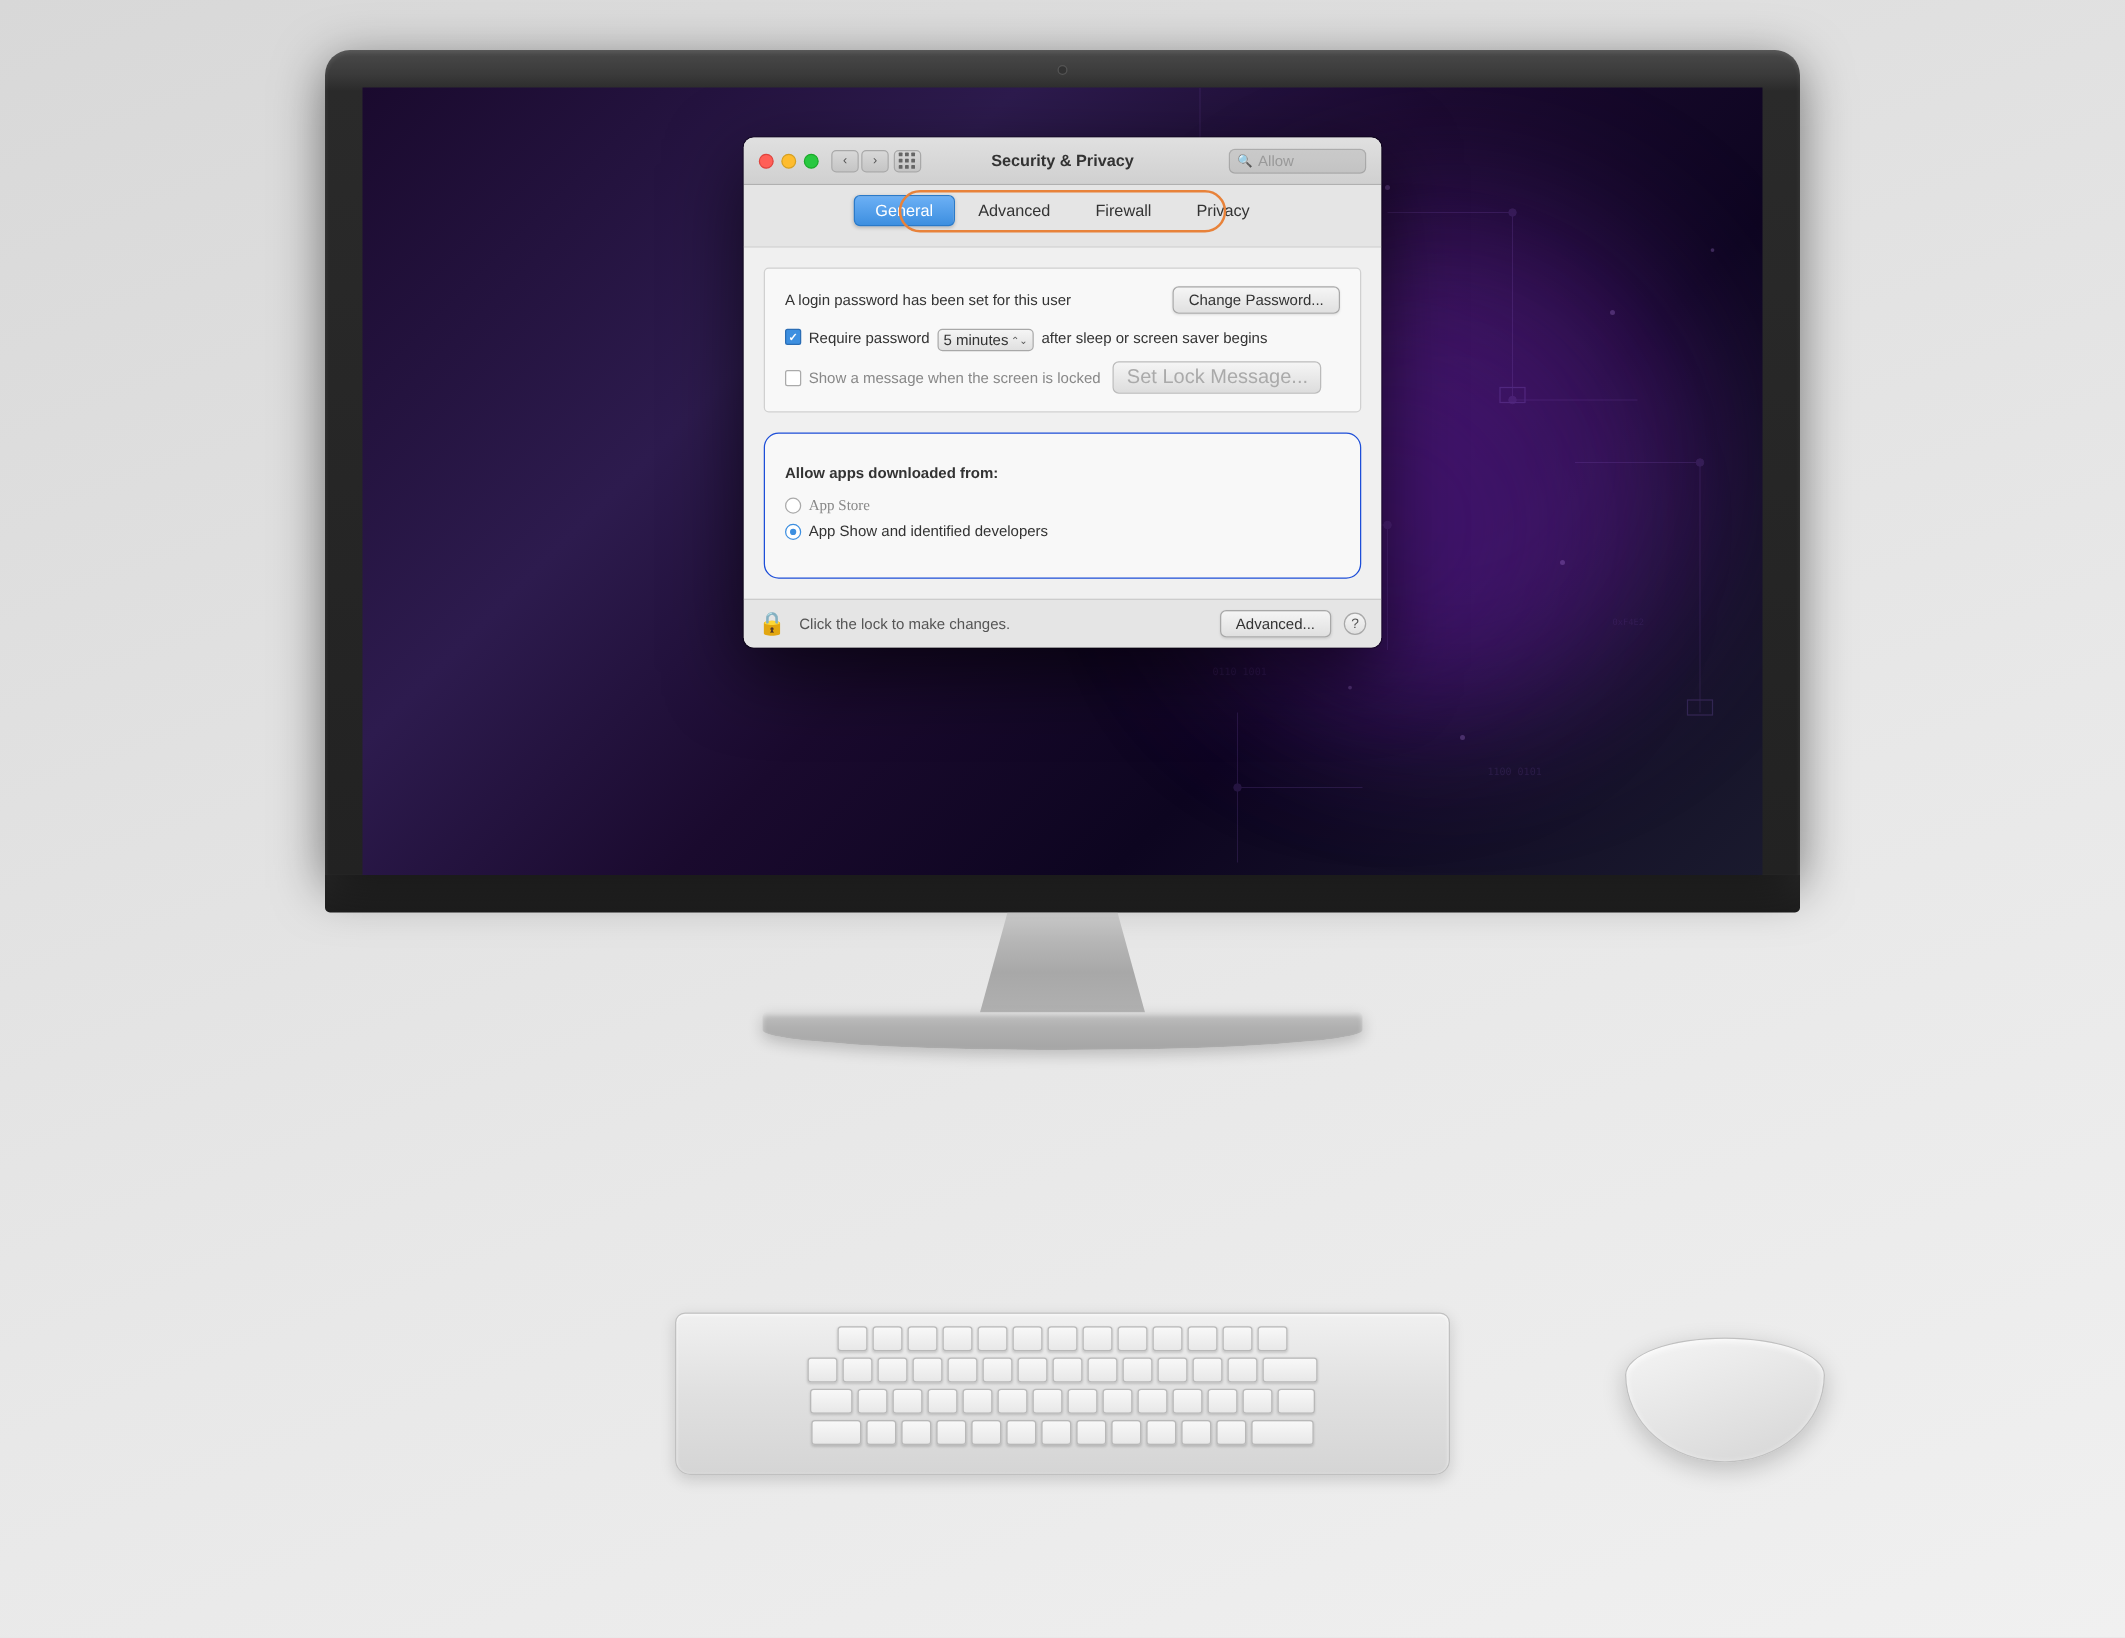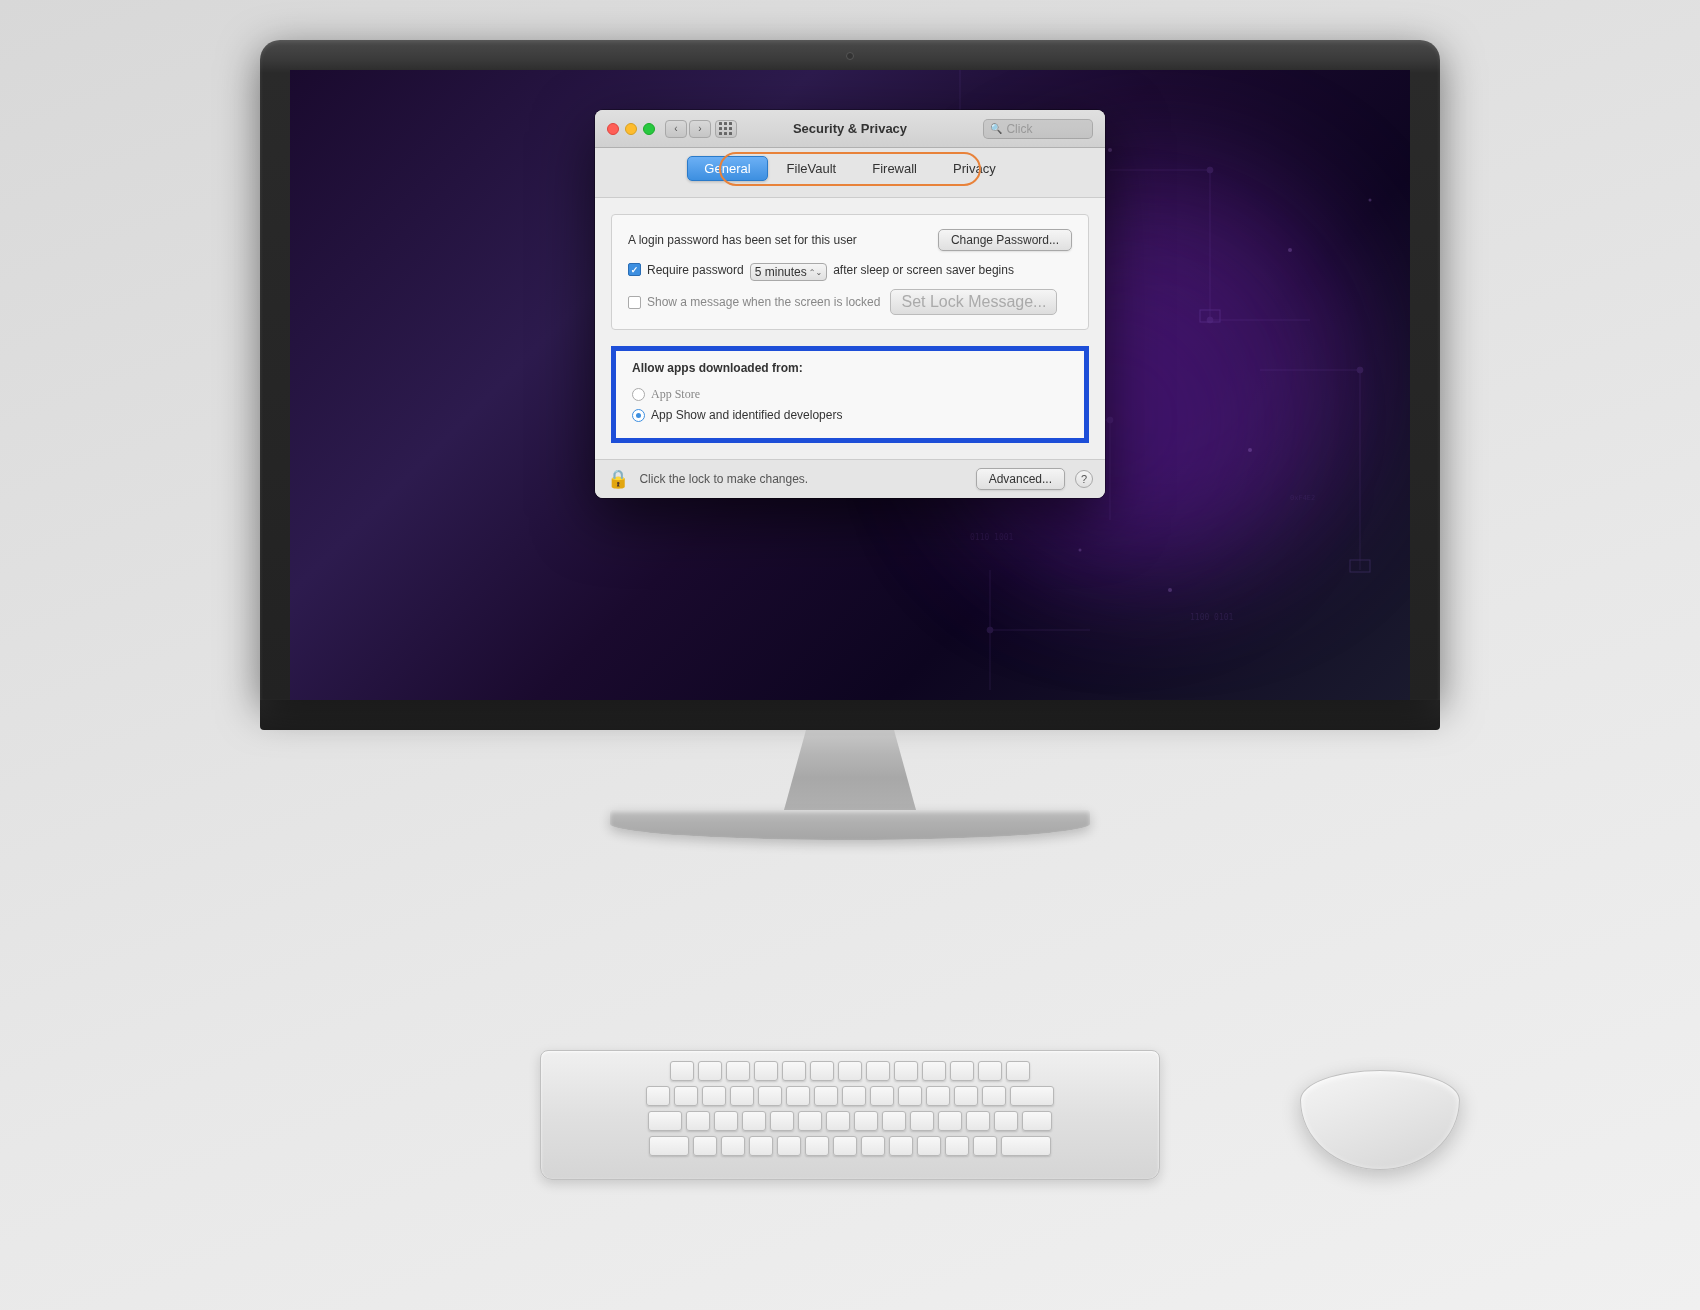--- a/index.html
+++ b/index.html
@@ -374,23 +374,23 @@
       border-radius: 5px;
       padding: 3px 10px;
       font-size: 16px;
       color: #aaa;
       cursor: default;
       margin-left: 4px;
     }
 
     .section-bottom {
       background: #f8f8f8;
-      border: 5px solid #1d4ed8;
-      border-radius: 0;
-      padding: 10px 16px;
+      border: 1px solid #1d4ed8;
+      border-radius: 12px;
+      padding: 24px 16px;
     }
 
     .allow-apps-title {
       font-size: 12px;
       font-weight: 600;
       color: #333;
       margin-bottom: 12px;
     }
 
     .radio-row {
@@ -667,27 +667,27 @@
                   <div class="apps-dot"></div>
                   <div class="apps-dot"></div>
                 <div class="apps-dot"></div>
                   <div class="apps-dot"></div>
                   <div class="apps-dot"></div>
               </div>
             </div>
             <div class="window-title">Security &amp; Privacy</div>
             <div class="search-bar">
               <span class="search-icon-small">🔍</span>
-              <span class="search-placeholder">Click</span>
+              <span class="search-placeholder">Allow</span>
             </div>
           </div>
 
           <div class="tabs-bar">
             <div class="tab active">General</div>
-            <div class="tab">FileVault</div>
+            <div class="tab">Advanced</div>
             <div class="tab">Firewall</div>
             <div class="tab">Privacy</div>
             <div class="tabs-highlight"></div>
           </div>
 
           <div class="content-area">
 
             <div class="section-top">
 
               <div class="login-password-row">

